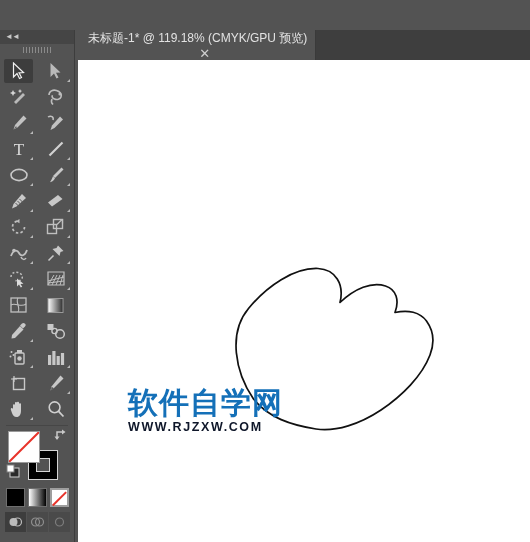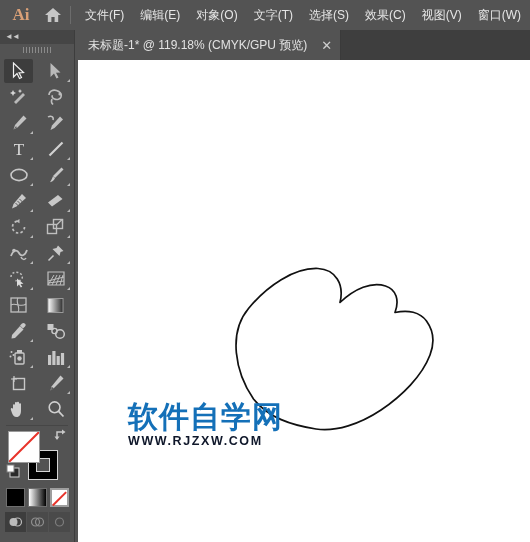--- a/index.html
+++ b/index.html
@@ -75,20 +75,21 @@
     align-items: flex-end;
   }
   .doc-tab {
     height: 30px;
     background: #535353;
     display: flex;
     align-items: center;
     padding: 0 8px 0 10px;
     border-right: 1px solid #3a3a3a;
     max-width: 280px;
+    flex-direction: column;
   }
   .doc-tab-title {
     color: #e2e2e2;
     font-size: 12px;
     white-space: nowrap;
   }
   .doc-tab-close {
     color: #cfcfcf;
     font-size: 13px;
     margin-left: 14px;
@@ -281,21 +282,20 @@
     background: #ffffff;
     overflow: hidden;
   }
   .artwork { position: absolute; left: 0; top: 0; }
 
   
   .watermark {
     position: absolute;
     left: 50px; top: 328px;
     user-select: none;
-    margin-top: 14px;
   }
   .wm-cn {
     color: #1470b8;
     font-size: 30px;
     font-weight: bold;
     letter-spacing: 1px;
     line-height: 1;
     font-family: "DejaVu Sans", sans-serif;
   }
   .wm-en {
@@ -306,39 +306,20 @@
     line-height: 1;
     margin-top: 3px;
     font-family: "Liberation Sans", sans-serif;
   }
 </style>
 </head>
 <body>
 
 <div id="app">
 
-  <div class="menubar">
-    <div class="ai-logo">Ai</div>
-    <div class="home-icon">
-      <svg width="18" height="16" viewBox="0 0 18 16">
-        <path d="M9 1 L17 8 L14.2 8 L14.2 15 L10.6 15 L10.6 10 L7.4 10 L7.4 15 L3.8 15 L3.8 8 L1 8 Z" fill="#c6c6c6"></path>
-      </svg>
-    </div>
-    <div class="menu-div"></div>
-    <div class="menu-items">
-      <div class="menu-item">文件(F)</div>
-      <div class="menu-item">编辑(E)</div>
-      <div class="menu-item">对象(O)</div>
-      <div class="menu-item">文字(T)</div>
-      <div class="menu-item">选择(S)</div>
-      <div class="menu-item">效果(C)</div>
-      <div class="menu-item">视图(V)</div>
-      <div class="menu-item">窗口(W)</div>
-    </div>
-  </div>
 
   <div class="tabbar">
     <div class="doc-tab">
       <span class="doc-tab-title">未标题-1* @ 119.18% (CMYK/GPU 预览)</span>
       <span class="doc-tab-close">✕</span>
     </div>
   </div>
 
   <div class="toolpanel">
 

